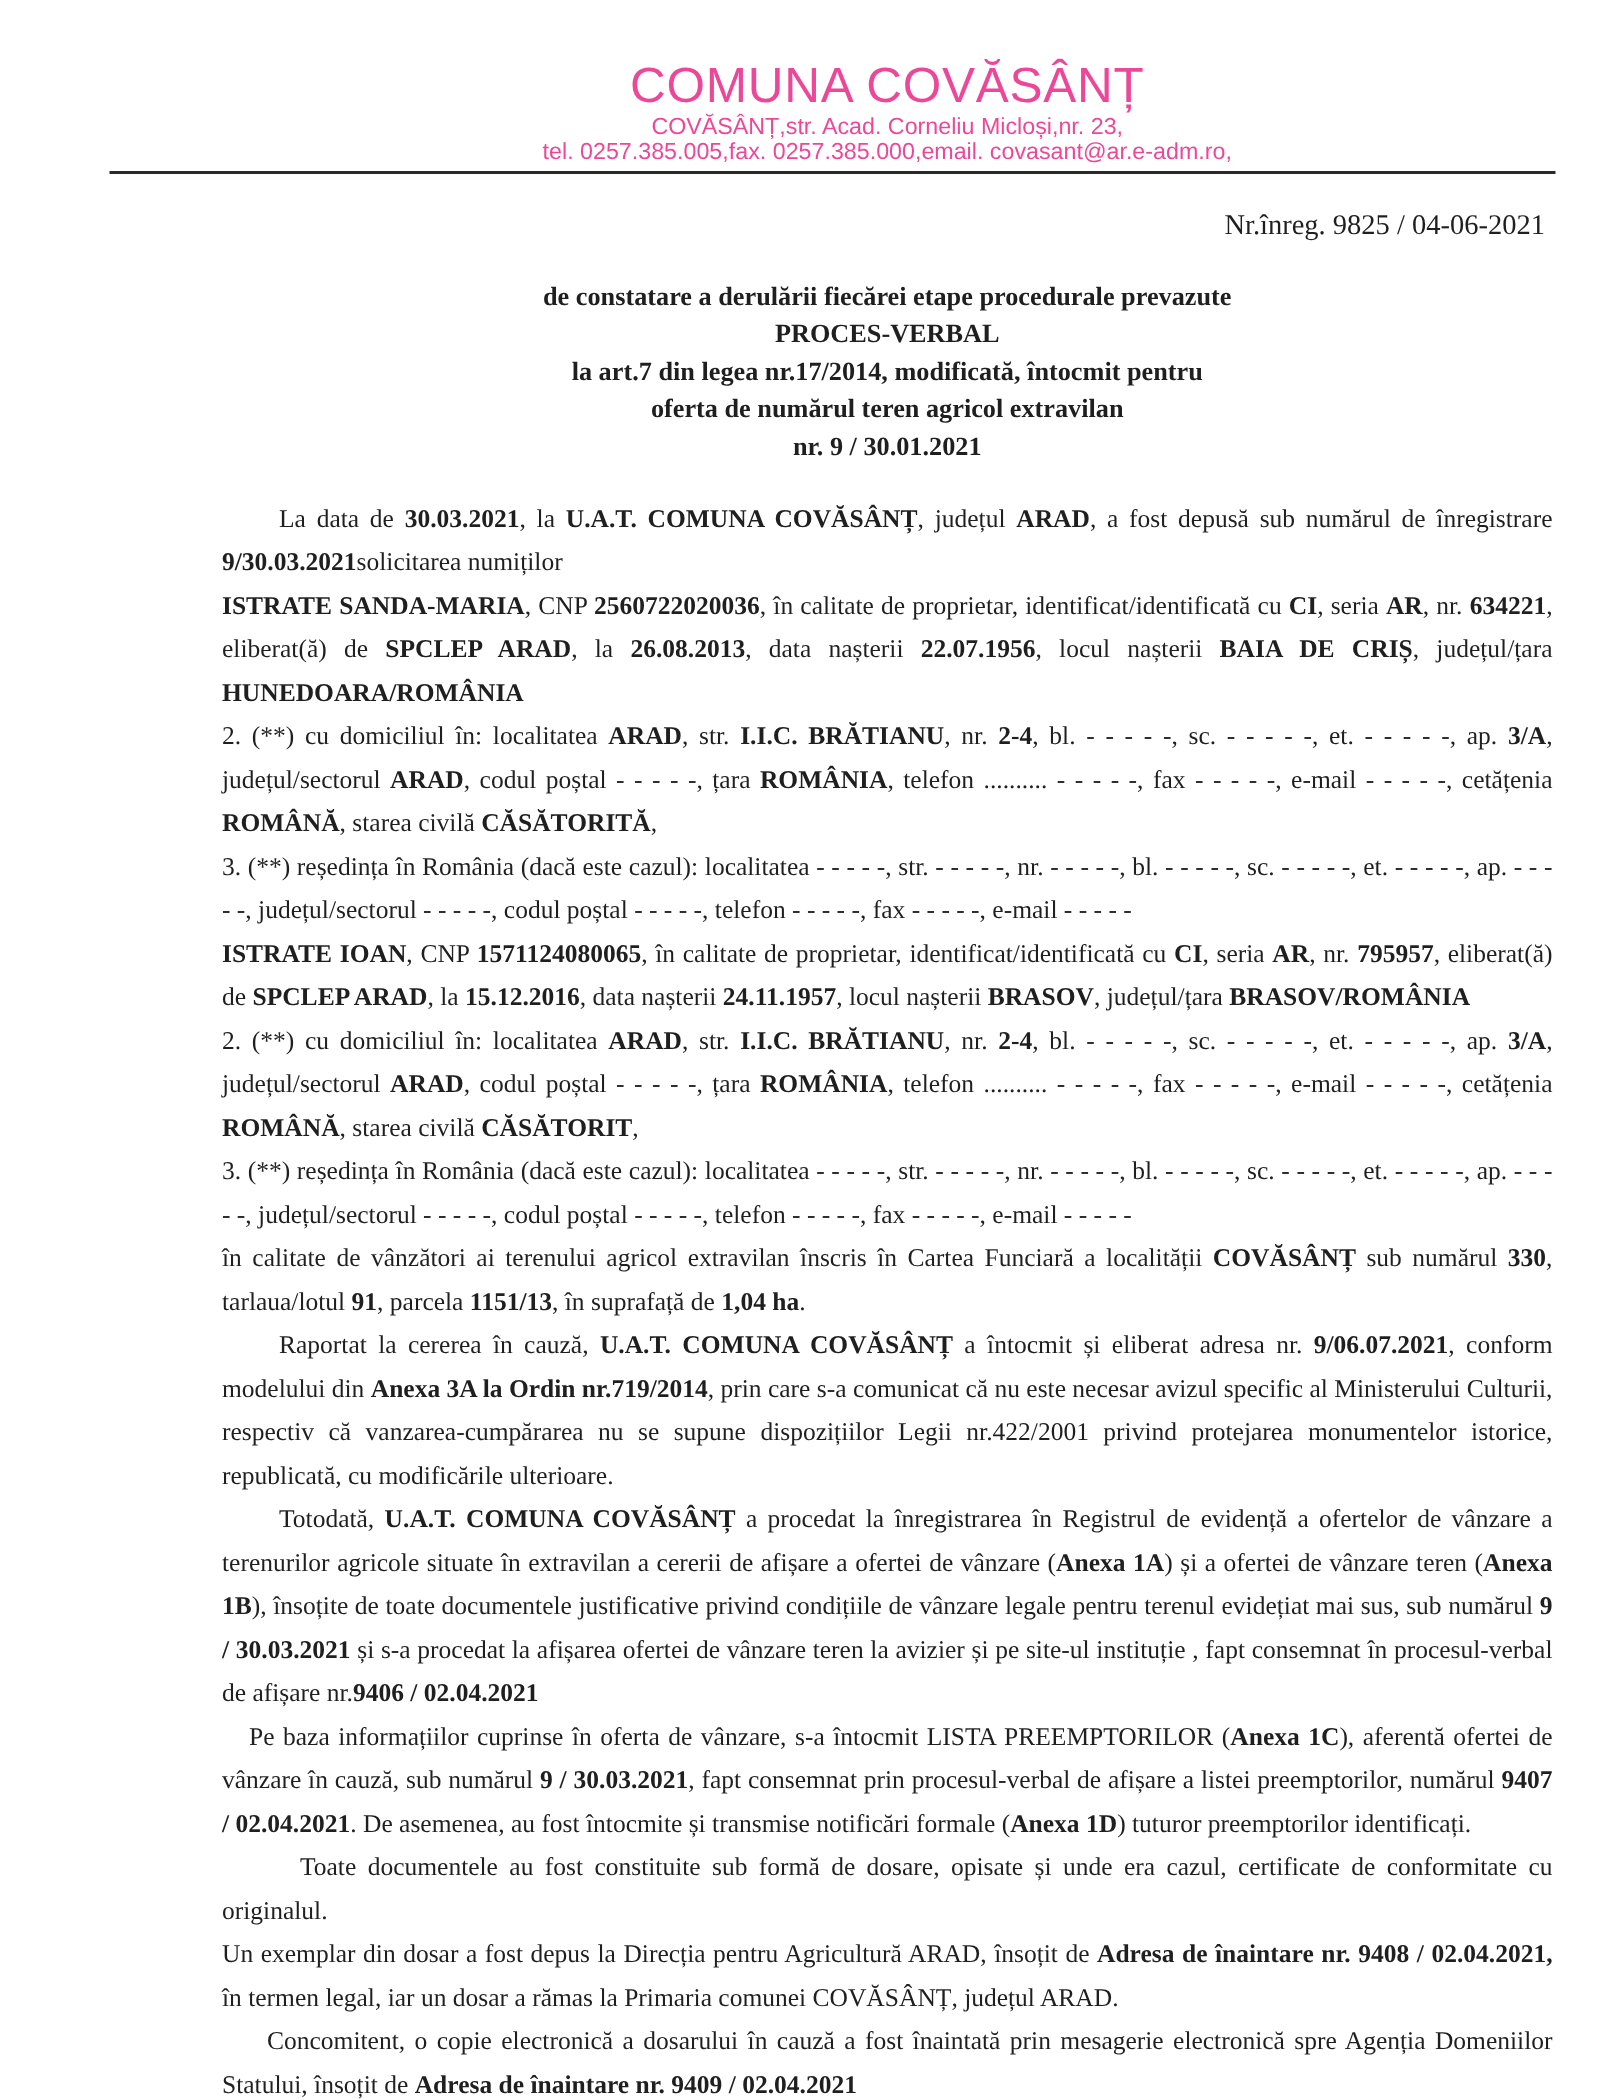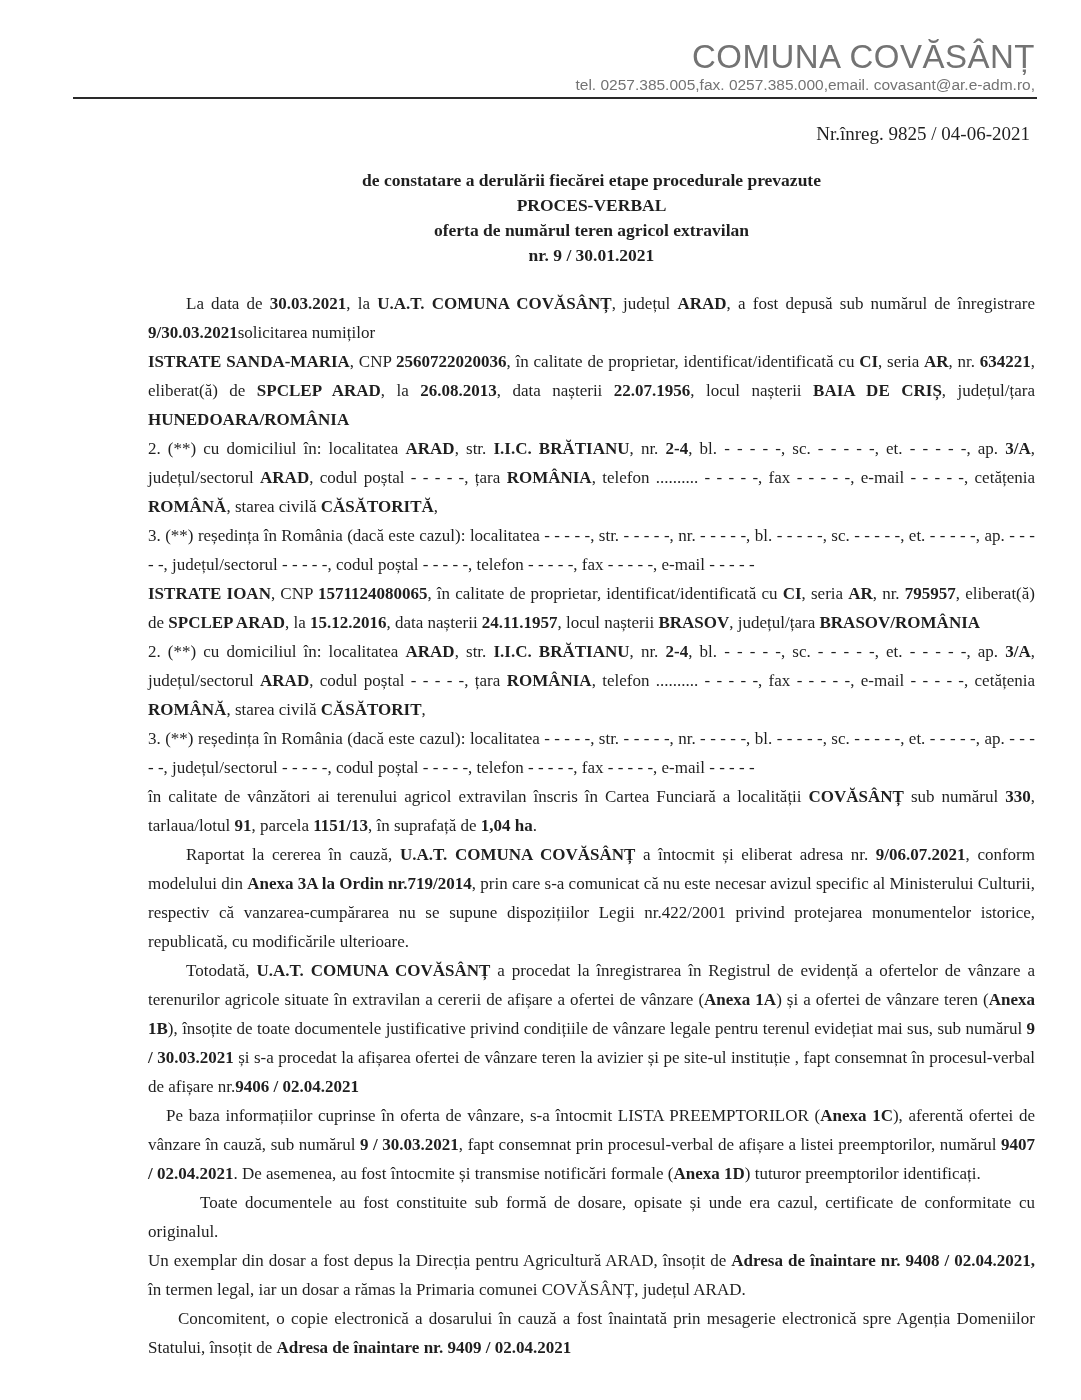--- a/index.html
+++ b/index.html
@@ -11,23 +11,23 @@
     font-family: "Liberation Serif", serif;
     overflow: hidden;
   }
   .page {
     box-sizing: border-box;
     width: 1081px;
     height: 1400px;
     padding: 38px 46px 0 148px;
   }
   .letterhead {
-    text-align: right;
+    text-align: center;
     font-family: "Liberation Sans", sans-serif;
-    color: #737373;
+    color: #ec4899;
   }
   .org-name {
     font-size: 33px;
     line-height: 38px;
     letter-spacing: 0.5px;
     white-space: nowrap;
   }
   .addr-line {
     font-size: 15.5px;
     line-height: 17px;
@@ -61,30 +61,32 @@
   .doc-body p { margin: 0; }
   .doc-body span.bold { font-weight: bold; }
 </style>
 </head>
 <body>
 
 <div class="page">
 
   <div class="letterhead">
     <div class="org-name">COMUNA COVĂSÂNȚ</div>
+    <div class="addr-line">COVĂSÂNȚ,str. Acad. Corneliu Micloși,nr. 23,</div>
     <div class="addr-line">tel. 0257.385.005,fax. 0257.385.000,email. covasant@ar.e-adm.ro,</div>
   </div>
 
   <hr class="header-rule">
 
   <div class="reg-number">Nr.înreg. 9825 / 04-06-2021</div>
 
   <div class="doc-title">
       <div>de constatare a derulării fiecărei etape procedurale prevazute</div>
       <div>PROCES-VERBAL</div>
+      <div>la art.7 din legea nr.17/2014, modificată, întocmit pentru</div>
       <div>oferta de numărul teren agricol extravilan</div>
       <div>nr. 9 / 30.01.2021</div>
     </div>
 
   <div class="doc-body">
       <p style="text-indent: 38px;"><span>La data de </span><span class="bold">30.03.2021</span><span>, la </span><span class="bold">U.A.T. COMUNA COVĂSÂNȚ</span><span>, județul </span><span class="bold">ARAD</span><span>, a fost depusă sub numărul de înregistrare </span><span class="bold">9/30.03.2021</span><span>solicitarea numiților</span></p>
       <p style="text-indent: 0px;"><span class="bold">ISTRATE SANDA-MARIA</span><span>, CNP </span><span class="bold">2560722020036</span><span>, în calitate de proprietar, identificat/identificată cu </span><span class="bold">CI</span><span>, seria </span><span class="bold">AR</span><span>, nr. </span><span class="bold">634221</span><span>, eliberat(ă) de </span><span class="bold">SPCLEP ARAD</span><span>, la </span><span class="bold">26.08.2013</span><span>, data nașterii </span><span class="bold">22.07.1956</span><span>, locul nașterii </span><span class="bold">BAIA DE CRIȘ</span><span>, județul/țara </span><span class="bold">HUNEDOARA/ROMÂNIA</span></p>
       <p style="text-indent: 0px;"><span>2. (**) cu domiciliul în: localitatea </span><span class="bold">ARAD</span><span>, str. </span><span class="bold">I.I.C. BRĂTIANU</span><span>, nr. </span><span class="bold">2-4</span><span>, bl. - - - - -, sc. - - - - -, et. - - - - -, ap. </span><span class="bold">3/A</span><span>, județul/sectorul </span><span class="bold">ARAD</span><span>, codul poștal - - - - -, țara </span><span class="bold">ROMÂNIA</span><span>, telefon .......... - - - - -, fax - - - - -, e-mail - - - - -, cetățenia </span><span class="bold">ROMÂNĂ</span><span>, starea civilă </span><span class="bold">CĂSĂTORITĂ</span><span>,</span></p>
       <p style="text-indent: 0px;"><span>3. (**) reședința în România (dacă este cazul): localitatea - - - - -, str. - - - - -, nr. - - - - -, bl. - - - - -, sc. - - - - -, et. - - - - -, ap. - - - - -, județul/sectorul - - - - -, codul poștal - - - - -, telefon - - - - -, fax - - - - -, e-mail - - - - -</span></p>
       <p style="text-indent: 0px;"><span class="bold">ISTRATE IOAN</span><span>, CNP </span><span class="bold">1571124080065</span><span>, în calitate de proprietar, identificat/identificată cu </span><span class="bold">CI</span><span>, seria </span><span class="bold">AR</span><span>, nr. </span><span class="bold">795957</span><span>, eliberat(ă) de </span><span class="bold">SPCLEP ARAD</span><span>, la </span><span class="bold">15.12.2016</span><span>, data nașterii </span><span class="bold">24.11.1957</span><span>, locul nașterii </span><span class="bold">BRASOV</span><span>, județul/țara </span><span class="bold">BRASOV/ROMÂNIA</span></p>

